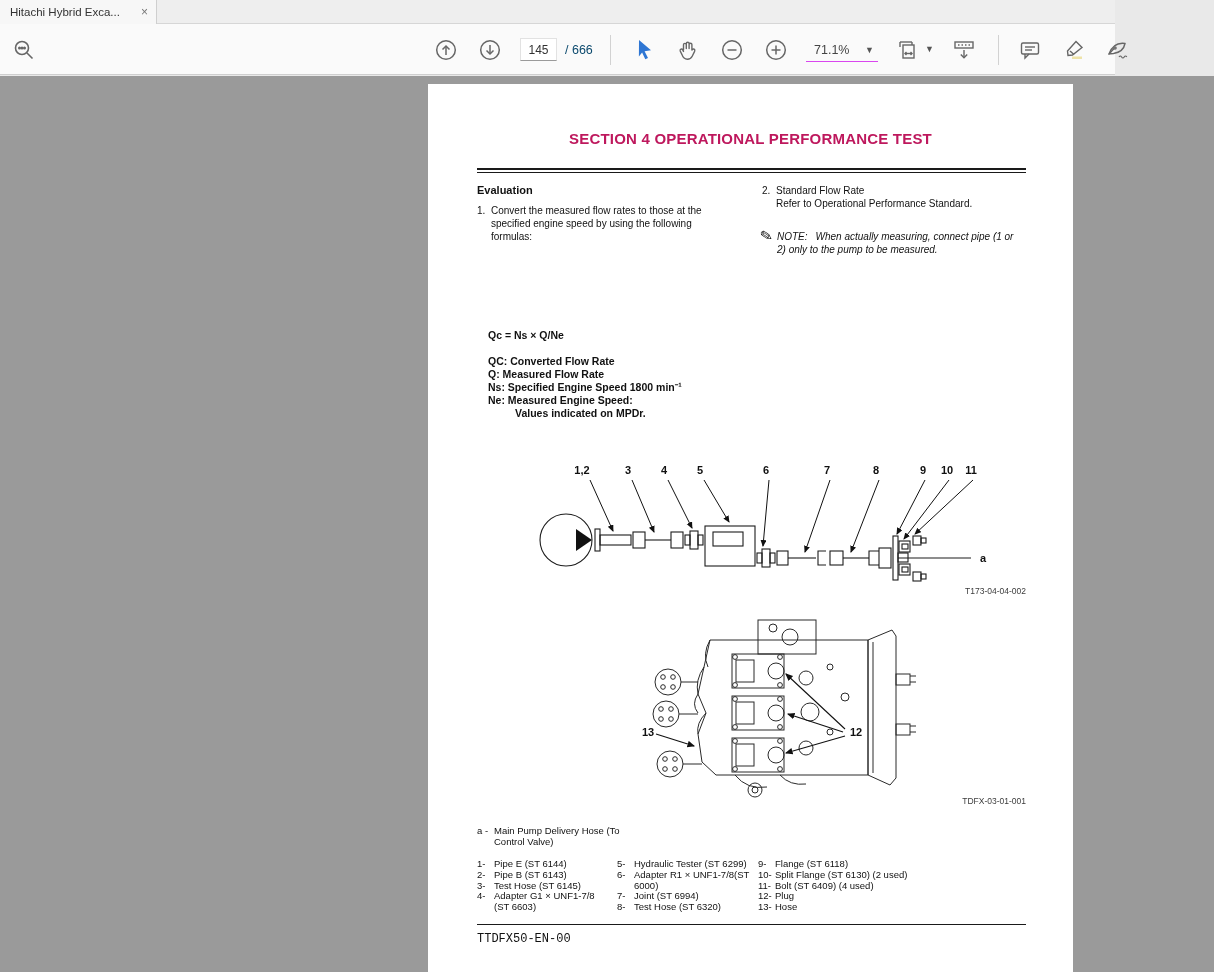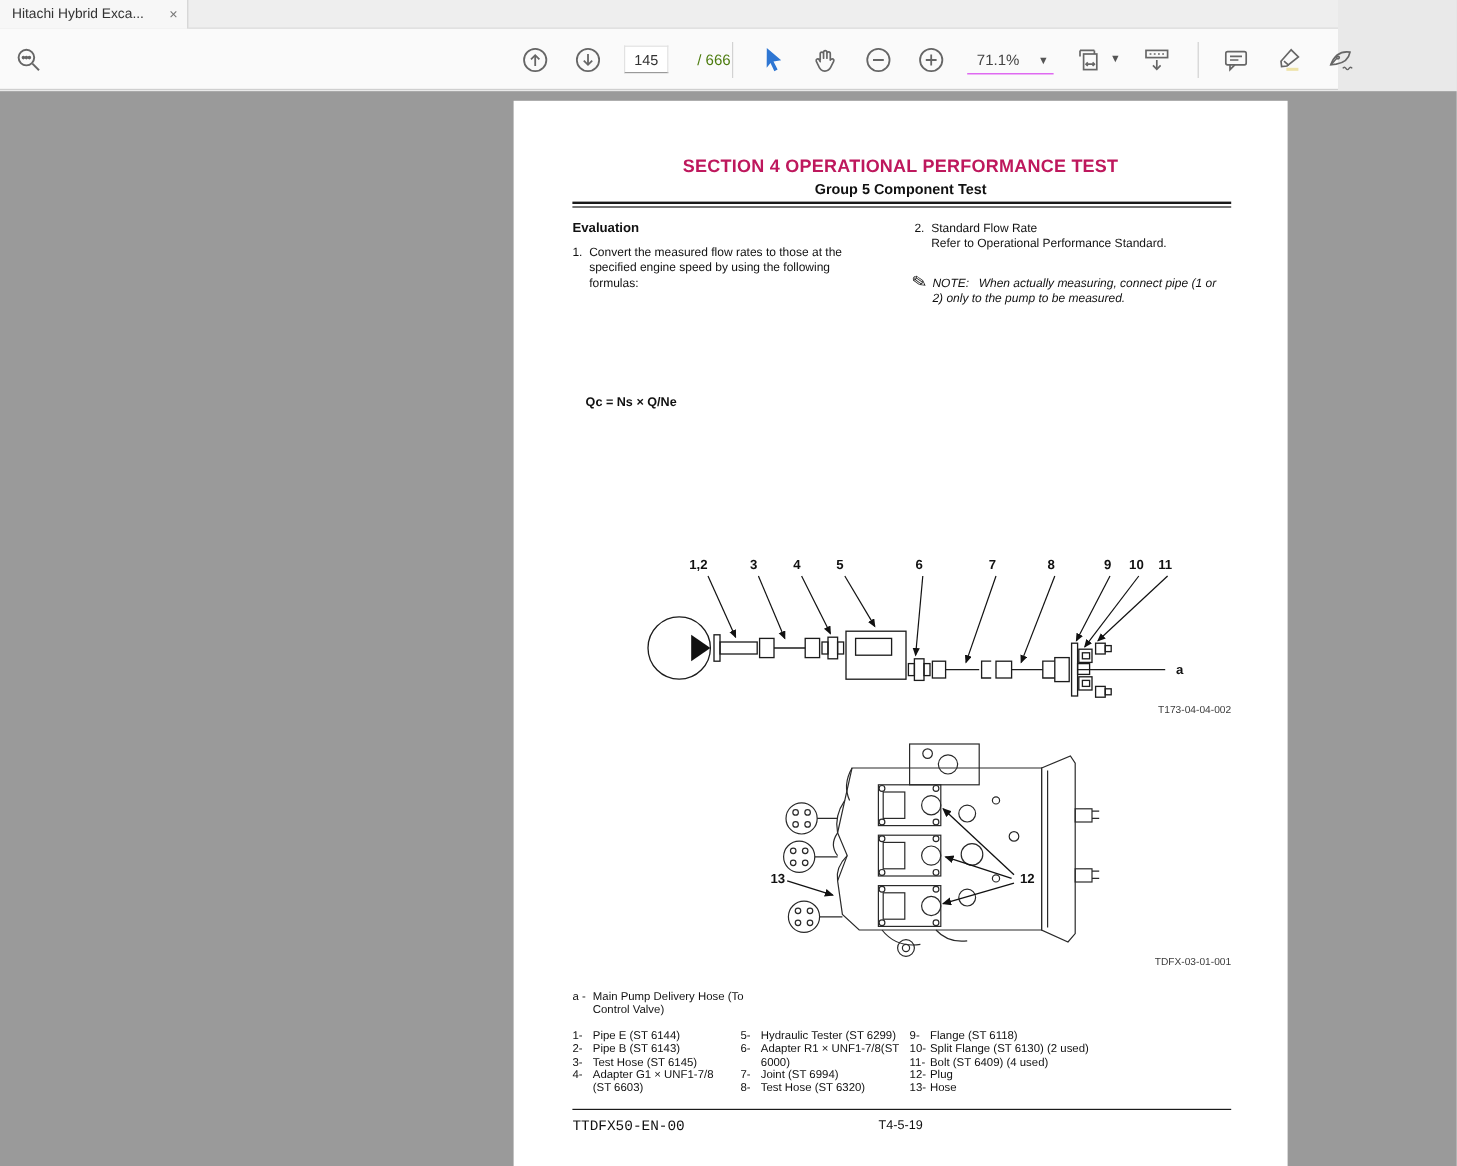--- a/index.html
+++ b/index.html
@@ -11,21 +11,21 @@
   .tab { position:absolute; left:0; top:0; width:157px; height:24px; background:#f7f7f7; border-right:1px solid #cfcfcf; display:flex; align-items:center; padding:0 8px 0 10px; }
   .tab-title { font-size:11.5px; color:#333; white-space:nowrap; overflow:hidden; flex:1; }
   .tab-close { font-size:12px; color:#777; margin-left:6px; cursor:default; line-height:1; }
 
   
   .toolbar { position:absolute; left:0; top:24px; width:100%; height:51px; background:#fafafa; border-bottom:1px solid #cfcfcf;text-decoration:underline; }
   .tb { position:absolute; top:14px; width:24px; height:24px; display:flex; align-items:center; justify-content:center; }
   .tb svg { display:block; }
   .sep { position:absolute; top:11px; width:1px; height:30px; background:#d2d2d2; }
   .page-input { position:absolute; left:520px; top:14px; width:37px; height:23px; border:1px solid #e2e2e2; border-bottom:1px solid #9a9a9a; background:#fff; text-align:center; font-size:12px; color:#333; font-family:"Liberation Sans", sans-serif; }
-  .page-total { position:absolute; left:581px; top:19px; font-size:12.5px; color:#4d7c0f; }
+  .page-total { position:absolute; left:565px; top:19px; font-size:12.5px; color:#0c4a6e; }
   .zoom-box { position:absolute; left:806px; top:14px; width:72px; height:24px; display:flex; align-items:center; border-bottom:1px solid #d946ef; }
   .zoom-val { font-size:12.5px; color:#444; padding-left:8px; flex:1; }
   .caret { font-size:9px; color:#555; padding-right:4px; }
   .caret2 { position:absolute; left:925px; top:20px; font-size:9px; color:#555; }
 
   
   .docarea { position:absolute; left:0; top:76px; width:1214px; height:896px; background:#9a9a9a; }
   .page { position:absolute; left:428px; top:8px; width:645px; height:888px; background:#ffffff; color:#1d1d1f; }
 
   .doc-title { position:absolute; left:0; top:46px; width:100%; text-align:center; font-size:15px; font-weight:700; letter-spacing:0.2px; color:#be185d; }
@@ -214,31 +214,37 @@
           <path d="M14,19 q1.3,-2 2.6,0 q1.3,2 2.6,0 q1.3,-2 2.6,0" stroke-width="1.2"></path>
         </svg>
       </span>
     </div>
   </div>
 
   <div class="docarea">
     <div class="page">
 
       <div class="doc-title">SECTION 4 OPERATIONAL PERFORMANCE TEST</div>
-      <div class="doc-subtitle">Group 5 Component Test</div>
       <div class="dbl-rule"></div>
 
       <div class="colL">
         <h3>Evaluation</h3>
         <div class="li">
           <span class="num">1.</span>
           <span class="txt">Convert the measured flow rates to those at the specified engine speed by using the following formulas:</span>
         </div>
       </div>
       <div class="formula">Qc = Ns × Q/Ne</div>
+      <div class="defs">
+        <div>QC: Converted Flow Rate</div>
+        <div>Q: Measured Flow Rate</div>
+        <div>Ns: Specified Engine Speed  1800 min⁻¹</div>
+        <div>Ne: Measured Engine Speed:</div>
+        <div>Values indicated on MPDr.</div>
+      </div>
 
       <div class="colR">
         <div class="li">
           <span class="num">2.</span>
           <span class="txt">
             <div>Standard Flow Rate</div>
             <div>Refer to Operational Performance Standard.</div>
           </span>
         </div>
       </div>
@@ -467,17 +473,16 @@
             <span class="ptxt">Plug</span>
           </div>
         <div class="row">
             <span class="pnum">13-</span>
             <span class="ptxt">Hose</span>
           </div>
       </div>
 
       <div class="foot-rule"></div>
       <div class="foot-doc">TTDFX50-EN-00</div>
-      <div class="foot-page">T4-5-19</div>
 
     </div>
   </div>
 </div>
 
 </body></html>

